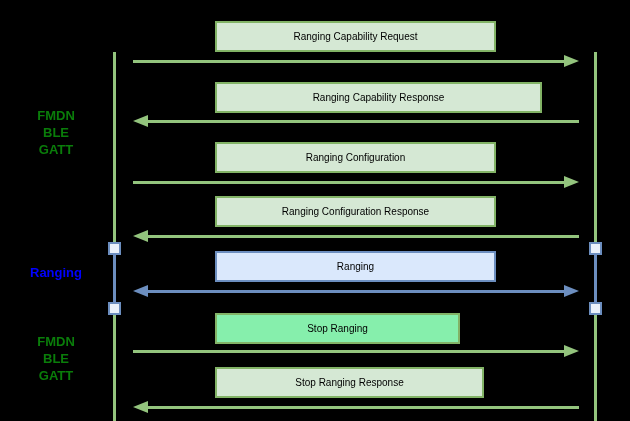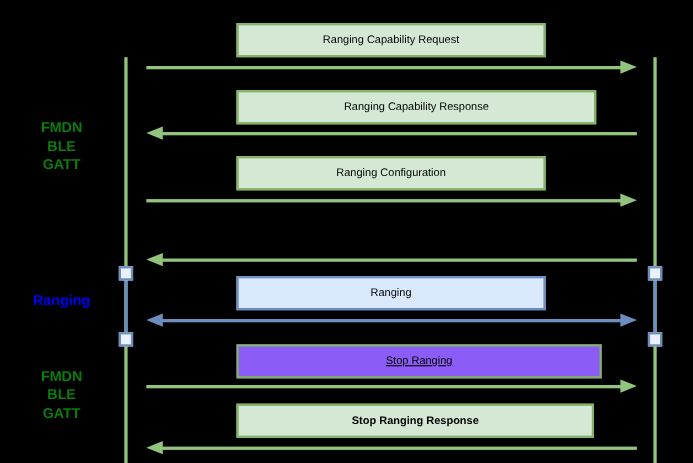--- a/index.html
+++ b/index.html
@@ -58,34 +58,35 @@
       <div class="msg-box" style="left: 215px; top: 82px; width: 327px; background: rgb(213, 232, 212); border-color: rgb(130, 179, 102);">Ranging Capability Response</div>
       <div class="arrow" style="left: 133px; top: 115px; width: 446px;">
         <div class="arrow-line" style="left: 12px; width: 434px; background: rgb(147, 196, 125);"></div>
         <div class="head head-left" style="border-right-color: rgb(147, 196, 125);"></div>
       </div>
       <div class="msg-box" style="left: 215px; top: 142px; width: 281px; background: rgb(213, 232, 212); border-color: rgb(130, 179, 102);">Ranging Configuration</div>
       <div class="arrow" style="left: 133px; top: 176px; width: 446px;">
         <div class="arrow-line" style="left: 0px; width: 434px; background: rgb(147, 196, 125);"></div>
         <div class="head head-right" style="border-left-color: rgb(147, 196, 125);"></div>
       </div>
+      <div class="msg-box" style="left: 215px; top: 196px; width: 281px; background: rgb(213, 232, 212); border-color: rgb(130, 179, 102);">Ranging Configuration Response</div>
       <div class="arrow" style="left: 133px; top: 230px; width: 446px;">
         <div class="arrow-line" style="left: 12px; width: 434px; background: rgb(147, 196, 125);"></div>
         <div class="head head-left" style="border-right-color: rgb(147, 196, 125);"></div>
       </div>
       <div class="msg-box" style="left: 215px; top: 251px; width: 281px; background: rgb(218, 232, 252); border-color: rgb(108, 142, 191);">Ranging</div>
       <div class="arrow" style="left: 133px; top: 285px; width: 446px;">
         <div class="arrow-line" style="left: 12px; width: 422px; background: rgb(108, 142, 191);"></div>
         <div class="head head-left" style="border-right-color: rgb(108, 142, 191);"></div>
         <div class="head head-right" style="border-left-color: rgb(108, 142, 191);"></div>
       </div>
-      <div class="msg-box" style="left: 215px; top: 313px; width: 332px; background: #8b5cf6; border-color: rgb(130, 179, 102); text-decoration: underline;">Stop Ranging</div>
+      <div class="msg-box" style="left: 215px; top: 313px; width: 245px; background: #86efac; border-color: rgb(130, 179, 102);">Stop Ranging</div>
       <div class="arrow" style="left: 133px; top: 345px; width: 446px;">
         <div class="arrow-line" style="left: 0px; width: 434px; background: rgb(147, 196, 125);"></div>
         <div class="head head-right" style="border-left-color: rgb(147, 196, 125);"></div>
       </div>
-      <div class="msg-box" style="left: 215px; top: 367px; width: 325px; background: rgb(213, 232, 212); border-color: rgb(130, 179, 102); font-weight: bold;">Stop Ranging Response</div>
+      <div class="msg-box" style="left: 215px; top: 367px; width: 269px; background: rgb(213, 232, 212); border-color: rgb(130, 179, 102);">Stop Ranging Response</div>
       <div class="arrow" style="left: 133px; top: 401px; width: 446px;">
         <div class="arrow-line" style="left: 12px; width: 434px; background: rgb(147, 196, 125);"></div>
         <div class="head head-left" style="border-right-color: rgb(147, 196, 125);"></div>
       </div>
     </div>
 </div>
 
 </body></html>

